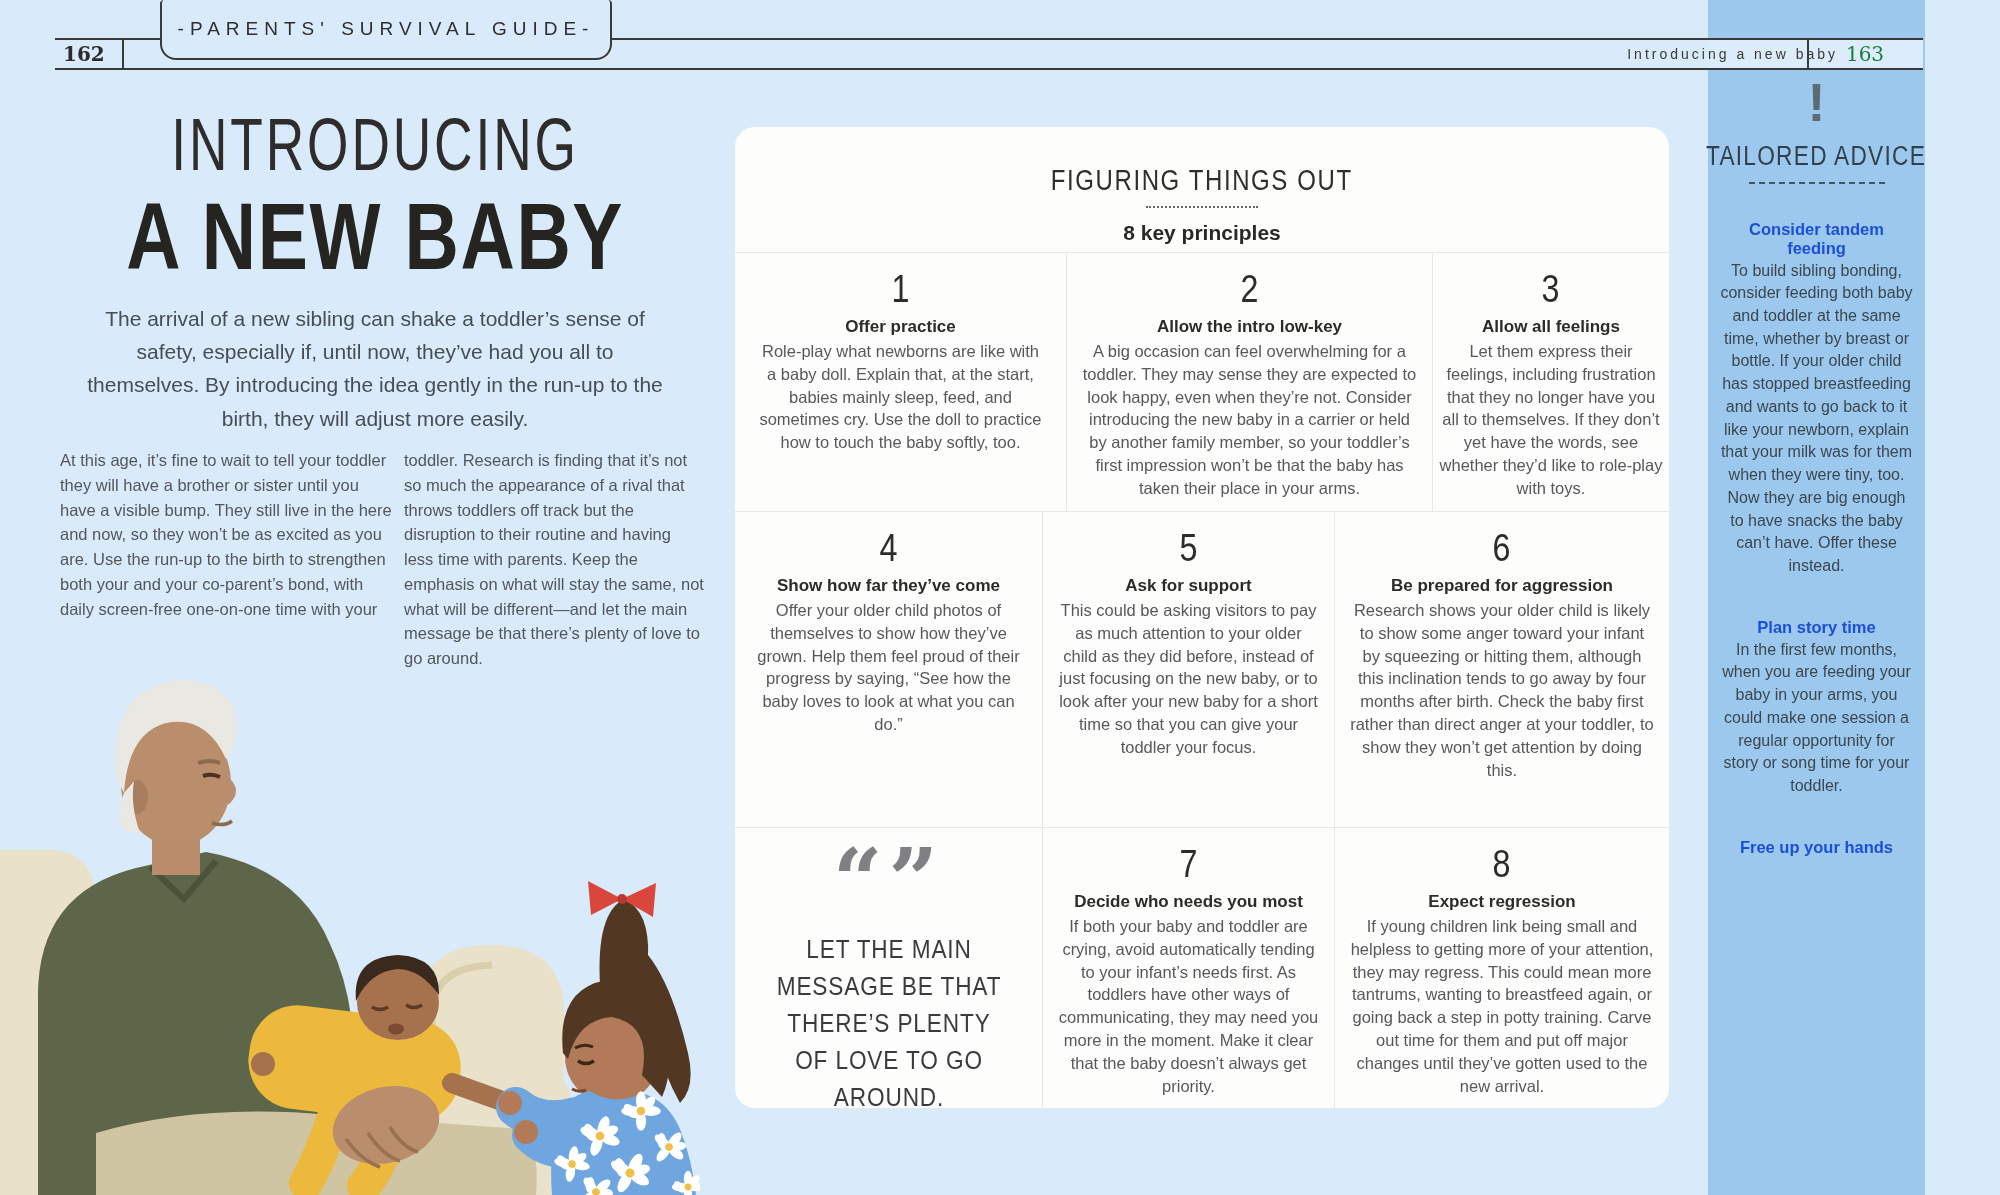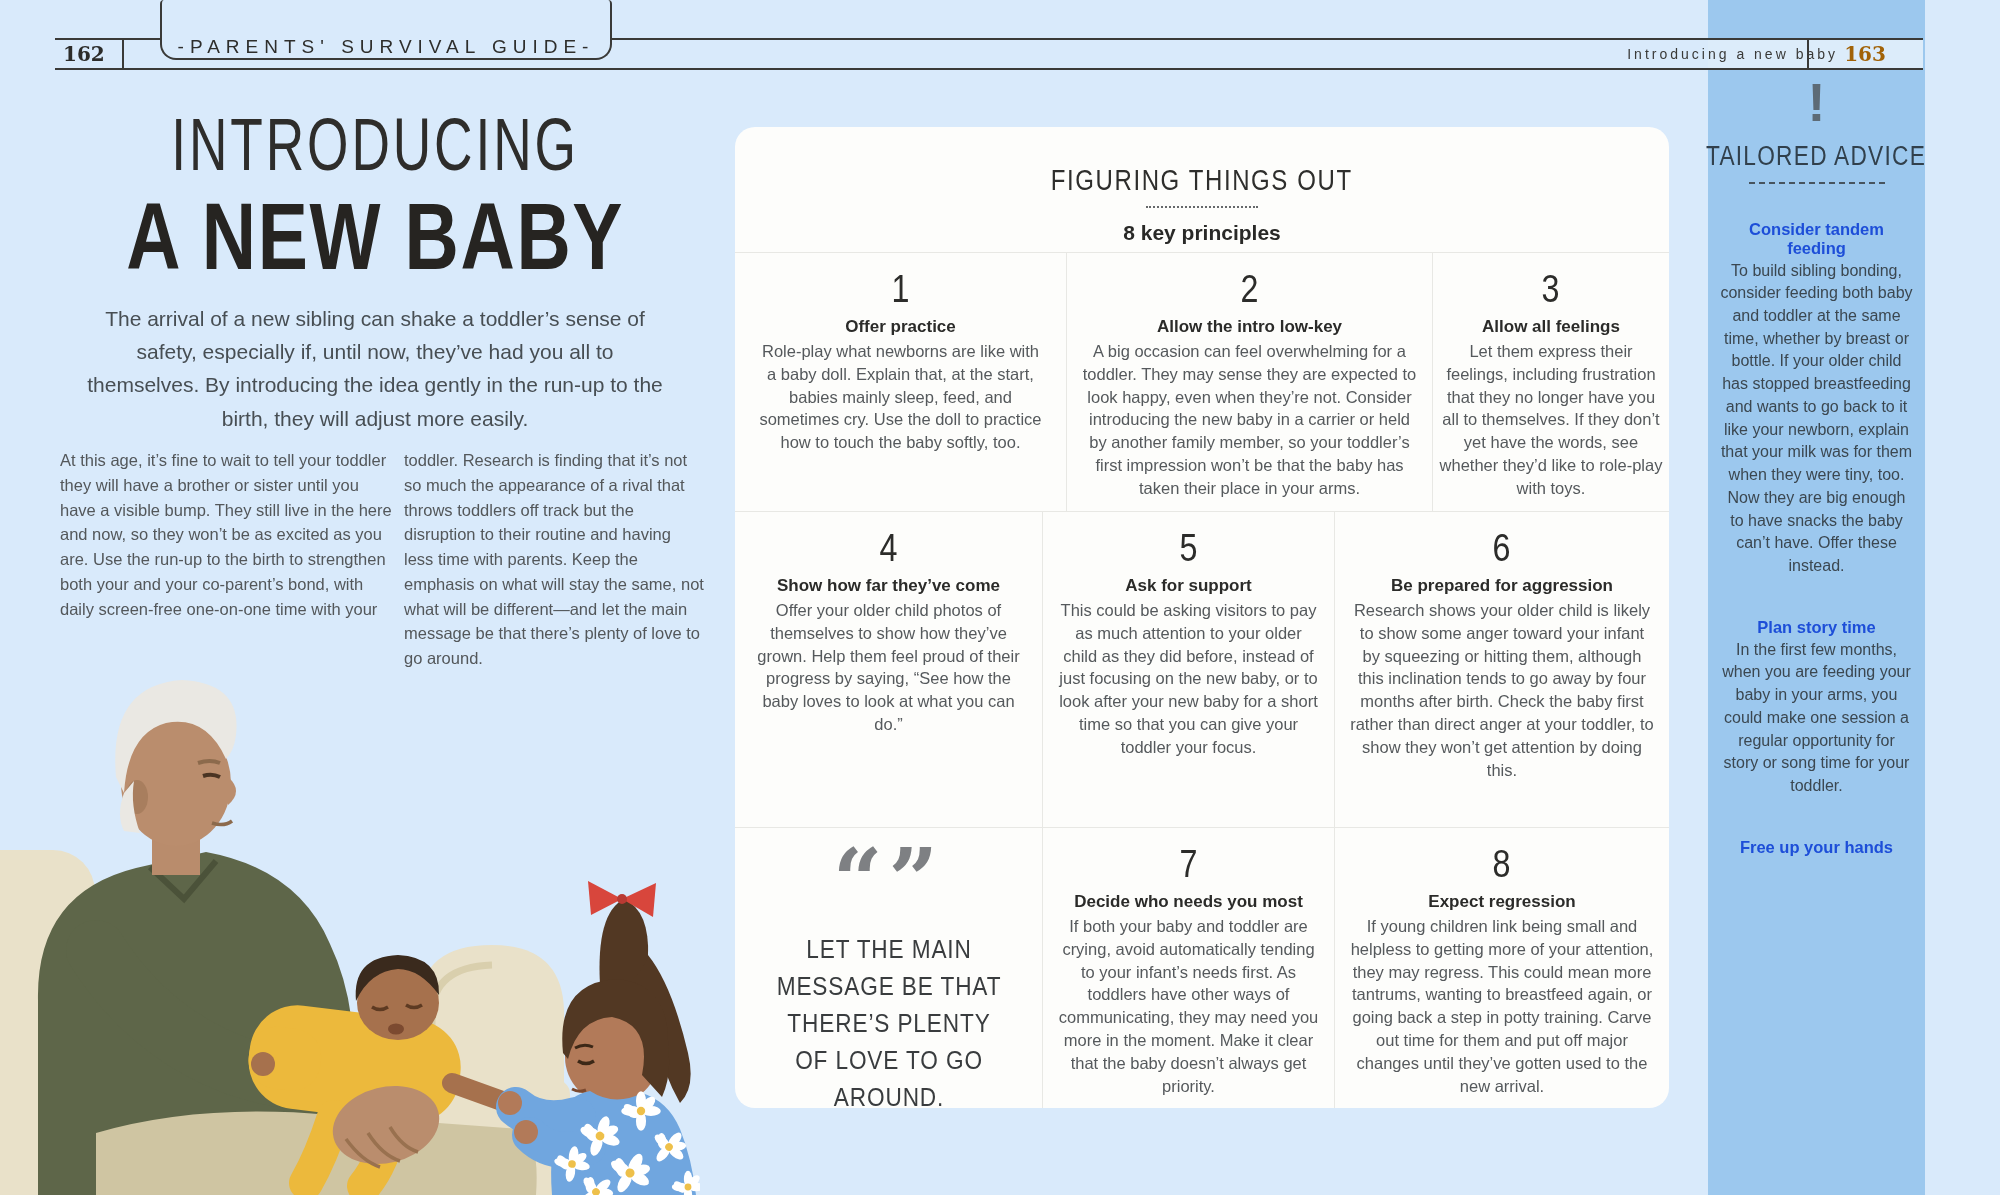--- a/index.html
+++ b/index.html
@@ -16,24 +16,24 @@
   .band-fill{position:absolute;left:1708px;top:38px;width:215px;height:32px;background:#dcecfa;z-index:3;}
   .band{position:absolute;left:55px;top:38px;width:1868px;height:32px;box-sizing:border-box;
         border-top:2px solid #3a3a38;border-bottom:2px solid #3a3a38;z-index:4;}
   .band .pageno-left{position:absolute;left:8px;top:0;height:28px;line-height:28px;
         font-family:"DejaVu Serif",serif;font-weight:bold;font-size:20px;color:#2c2c2a;}
   .band .sep-left{position:absolute;left:67px;top:0;bottom:0;width:2px;background:#3a3a38;}
   .band .running-title{position:absolute;right:85px;top:0;height:28px;line-height:28px;
         font-size:14px;letter-spacing:3px;color:#3a3a38;}
   .band .sep-right{position:absolute;left:1752px;top:0;bottom:0;width:2px;background:#3a3a38;}
   .band .pageno-right{position:absolute;left:1754px;width:112px;top:0;height:28px;line-height:28px;text-align:center;
-        font-family:"DejaVu Serif",serif;font-weight:bold;font-size:20px;color:#a16207;}
+        font-family:"DejaVu Serif",serif;font-weight:normal;font-size:20px;color:#15803d;}
   .tab{position:absolute;left:160px;top:0;width:452px;height:60px;background:#d9eafb;z-index:5;
        border:2px solid #3a3a38;border-top:none;border-radius:4px 4px 16px 16px;box-sizing:border-box;
-       display:flex;align-items:flex-end;justify-content:center;}
+       display:flex;align-items:center;justify-content:center;}
   .tab span{font-size:19px;letter-spacing:6px;font-weight:500;color:#2e2e2c;}
 
   
   .headline{position:absolute;left:30px;top:108px;width:690px;text-align:center;line-height:1;}
   .headline .l1{font-size:74px;font-weight:200;color:#2e2d2b;transform:scaleX(.72);letter-spacing:4px;}
   .headline .l2{font-size:94px;font-weight:800;color:#262421;transform:scaleX(.8);letter-spacing:2px;margin-top:8px;}
   .standfirst{position:absolute;left:85px;top:302px;width:580px;text-align:center;
               font-size:21px;line-height:1.58;color:#474e53;}
   .bodycol{position:absolute;top:448px;font-size:16.5px;line-height:1.5;color:#53575a;}
   .col1{left:60px;width:337px;}

